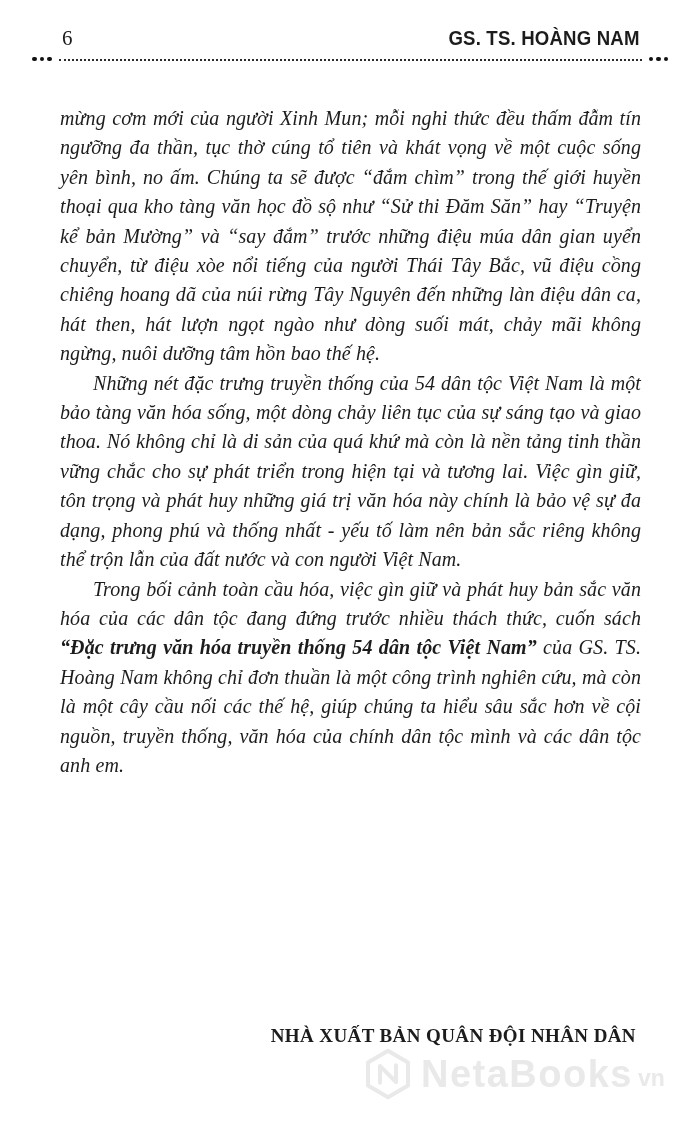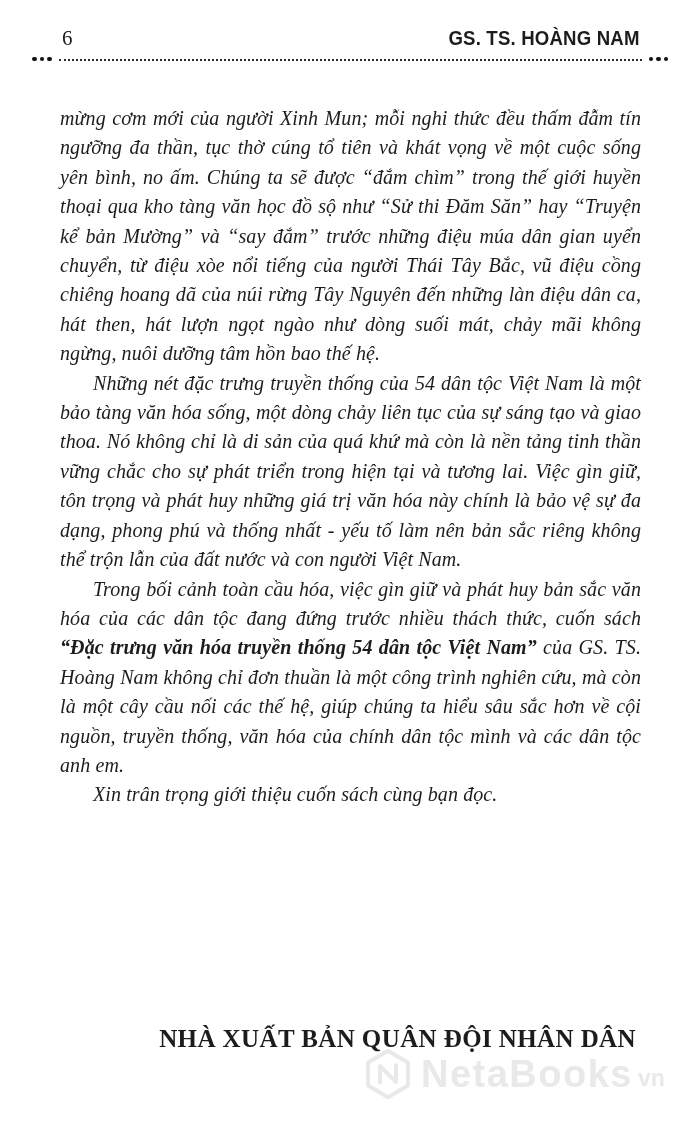--- a/index.html
+++ b/index.html
@@ -80,21 +80,21 @@
   .content p.indent { text-indent: 33px; }
   .book-title { font-weight: bold; }
 
   
   .publisher {
     position: absolute;
     top: 1025px;
     right: 64px;
     font-family: "Liberation Serif", serif;
     font-weight: bold;
-    font-size: 25px;
+    font-size: 19px;
     letter-spacing: 0.4px;
     white-space: nowrap;
   }
 
   .watermark {
     position: absolute;
     top: 1048px;
     left: 364px;
     display: flex;
     align-items: center;
@@ -142,21 +142,20 @@
         <i></i>
         <i></i>
         <i></i>
       </span>
   </div>
 
   <div class="content">
     <p>mừng cơm mới của người Xinh Mun; mỗi nghi thức đều thấm đẫm tín ngưỡng đa thần, tục thờ cúng tổ tiên và khát vọng về một cuộc sống yên bình, no ấm. Chúng ta sẽ được “đắm chìm” trong thế giới huyền thoại qua kho tàng văn học đồ sộ như “Sử thi Đăm Săn” hay “Truyện kể bản Mường” và “say đắm” trước những điệu múa dân gian uyển chuyển, từ điệu xòe nổi tiếng của người Thái Tây Bắc, vũ điệu cồng chiêng hoang dã của núi rừng Tây Nguyên đến những làn điệu dân ca, hát then, hát lượn ngọt ngào như dòng suối mát, chảy mãi không ngừng, nuôi dưỡng tâm hồn bao thế hệ.</p>
     <p class="indent">Những nét đặc trưng truyền thống của 54 dân tộc Việt Nam là một bảo tàng văn hóa sống, một dòng chảy liên tục của sự sáng tạo và giao thoa. Nó không chỉ là di sản của quá khứ mà còn là nền tảng tinh thần vững chắc cho sự phát triển trong hiện tại và tương lai. Việc gìn giữ, tôn trọng và phát huy những giá trị văn hóa này chính là bảo vệ sự đa dạng, phong phú và thống nhất - yếu tố làm nên bản sắc riêng không thể trộn lẫn của đất nước và con người Việt Nam.</p>
     <p class="indent"><span>Trong bối cảnh toàn cầu hóa, việc gìn giữ và phát huy bản sắc văn hóa của các dân tộc đang đứng trước nhiều thách thức, cuốn sách </span><span class="book-title">“Đặc trưng văn hóa truyền thống 54 dân tộc Việt Nam”</span><span> của GS. TS. Hoàng Nam không chỉ đơn thuần là một công trình nghiên cứu, mà còn là một cây cầu nối các thế hệ, giúp chúng ta hiểu sâu sắc hơn về cội nguồn, truyền thống, văn hóa của chính dân tộc mình và các dân tộc anh em.</span></p>
-    <p class="indent">Xin trân trọng giới thiệu cuốn sách cùng bạn đọc.</p>
   </div>
 
   <div class="publisher">NHÀ XUẤT BẢN QUÂN ĐỘI NHÂN DÂN</div>
 
   <div class="watermark">
     <svg class="wm-logo" viewBox="0 0 60 64" fill="none" stroke="#e9e9e9" stroke-width="5" stroke-linejoin="round" stroke-linecap="round">
       <path d="M30 3 L55 17.5 L55 46.5 L30 61 L5 46.5 L5 17.5 Z"></path>
       <path d="M20 43 L20 22 L40 42 L40 21"></path>
     </svg>
     <span class="wm-brand">NetaBooks</span>

